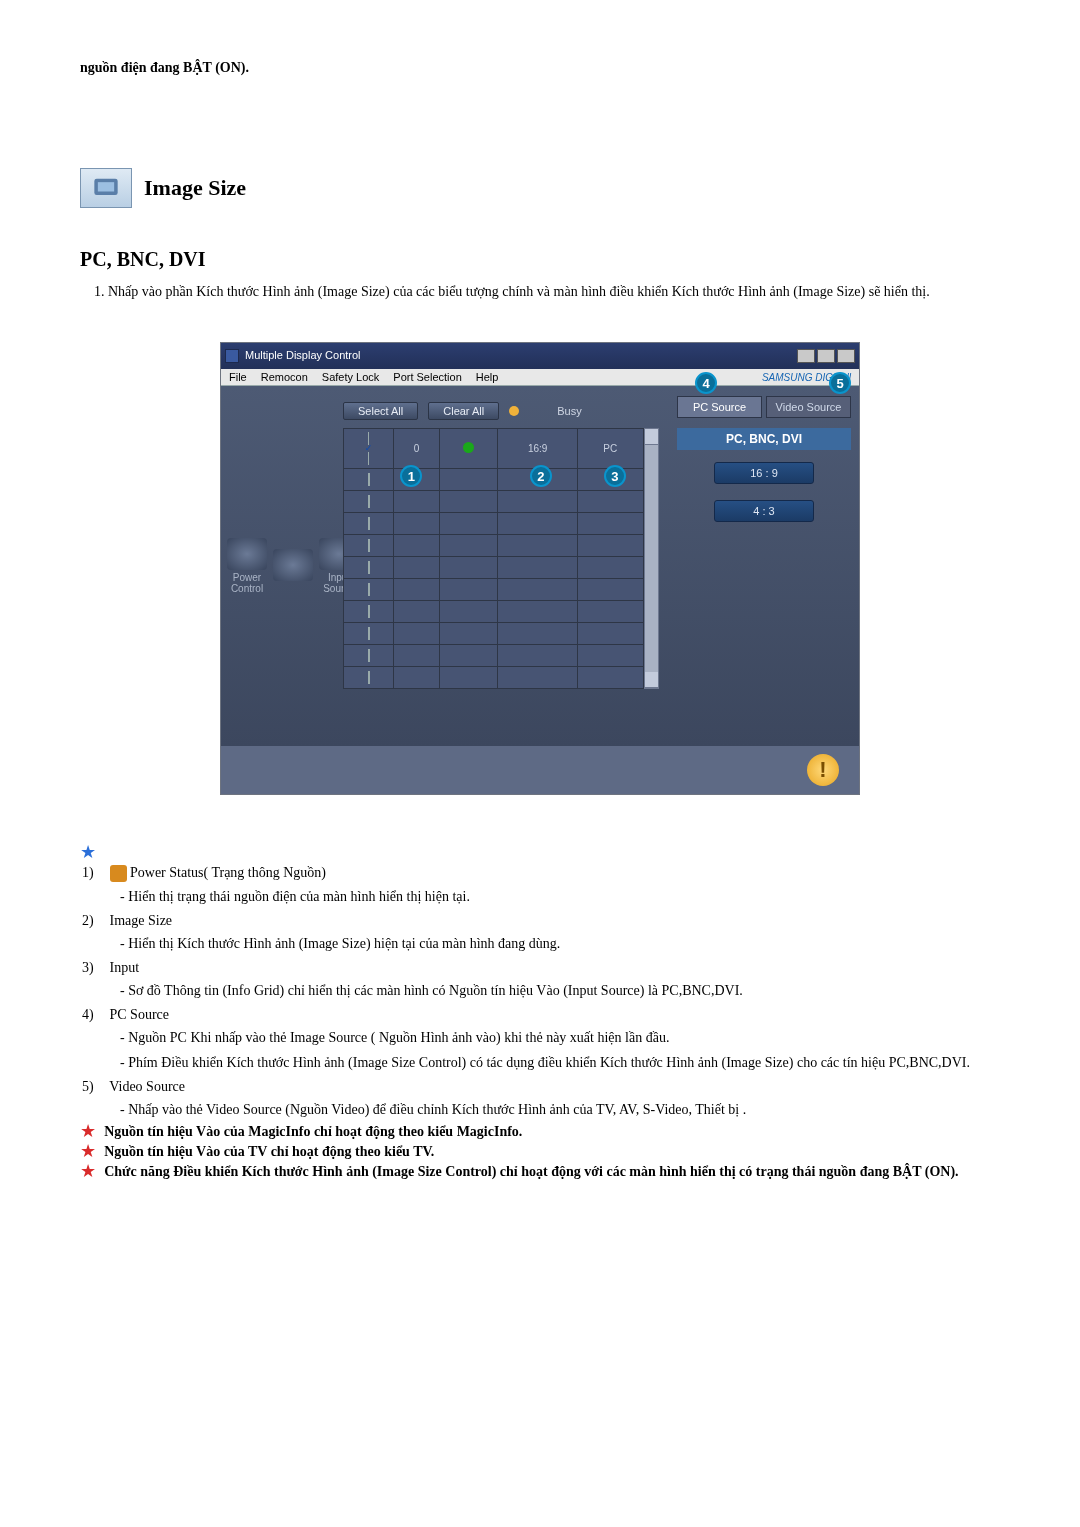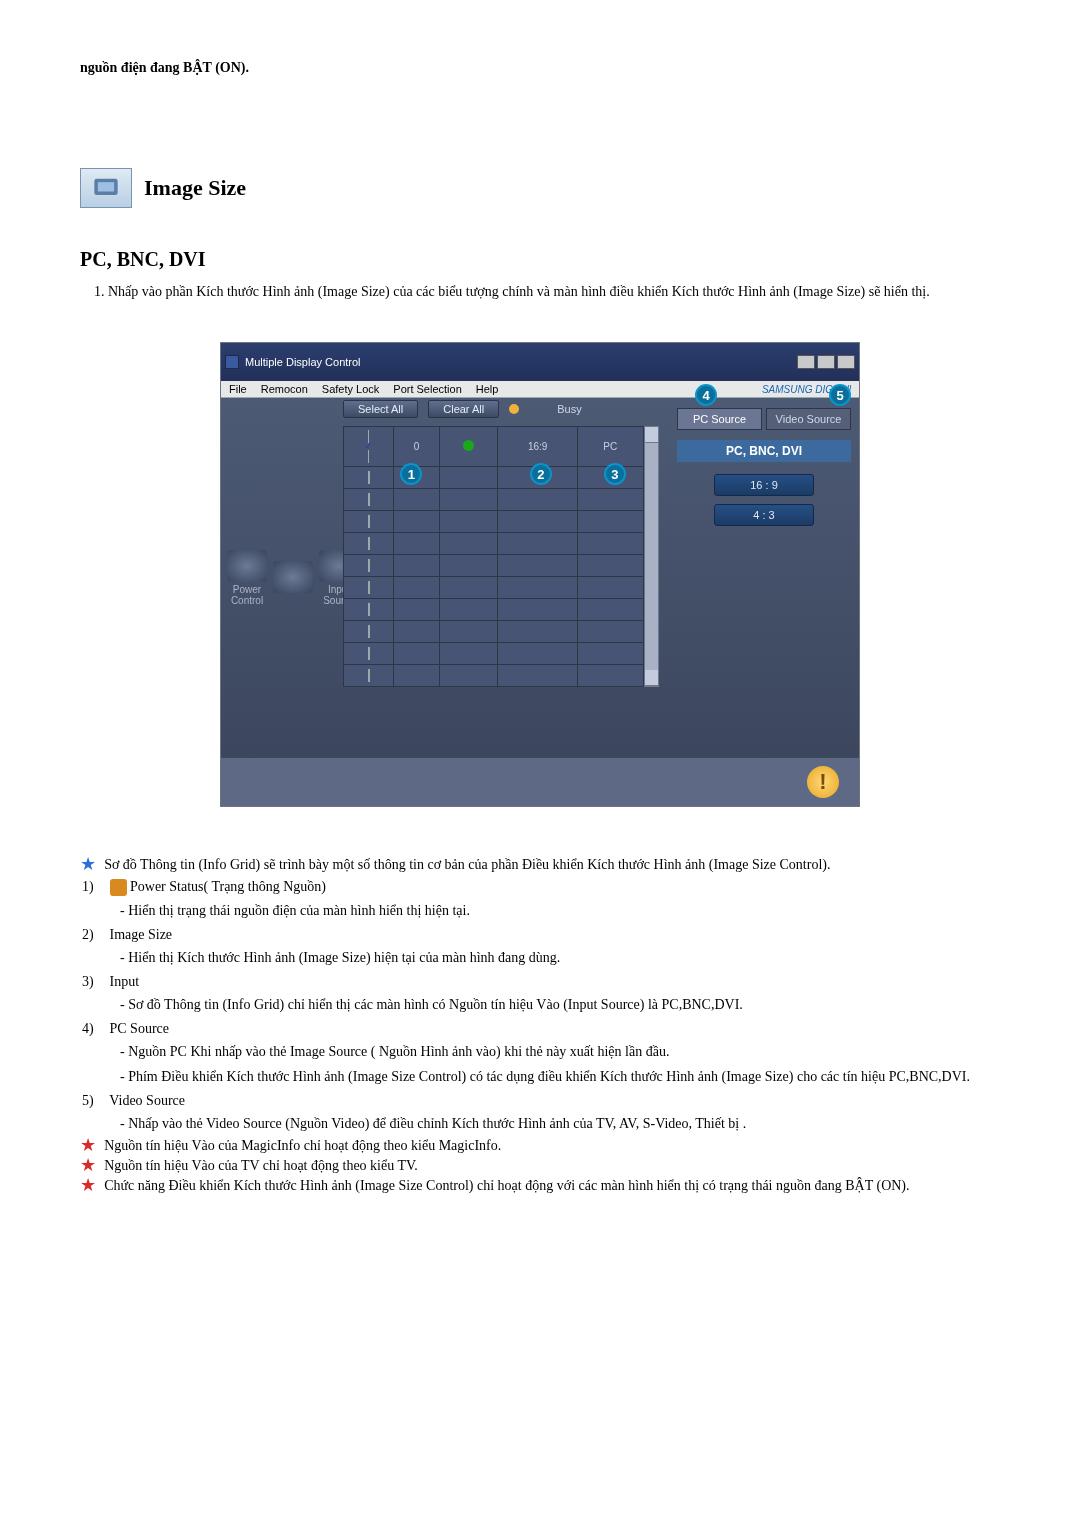--- a/index.html
+++ b/index.html
@@ -29,39 +29,39 @@
   .app-window {
     width: 640px;
     font-family: Arial, sans-serif;
     font-size: 11px;
     color: #d8dde6;
     border: 1px solid #6e7480;
     background: #4a556b;
   }
   .titlebar {
     background: linear-gradient(#2c3e70, #223058);
-    color: #fff; display: flex; align-items: center;
-    padding: 12px 4px; font-size: 11px;
+    color: #fff; display: flex; 
+    padding: 6px 4px; font-size: 11px;
   }
   .titlebar .win-icon { width:14px;height:14px;margin-right:6px;background:#3a5aa0;border:1px solid #1d2a4e;}
   .titlebar .spacer { flex:1; }
   .win-btns { display:flex; gap:2px;}
   .win-btn { width:18px;height:14px;background:#c9c9c9;border:1px solid #555;}
   .menubar {
     background: #e8e8e8; display: flex; align-items: center;
     padding: 2px 8px; gap: 14px; color:#000; font-size:11px;
     border-bottom:1px solid #9aa;
   }
   .menubar .brand { margin-left:auto; font-style:italic; color:#1665b3; font-size:10px;}
   .app-body { display:flex; background: linear-gradient(#4d5a74,#3c475e); min-height:360px;}
   .sidebar { width:112px; padding:12px 6px; display:flex; flex-direction:row; align-items:center; gap:6px;}
   .side-item { width:100%; text-align:center; font-size:10px; color:#aab4c6;}
   .side-item.active { color:#e2604a;}
   .side-ico { width:40px;height:32px;margin:0 auto 2px;border-radius:4px;background:radial-gradient(#6b7a96,#38445c);}
-  .center-pane { flex:1; padding:2px 10px;}
+  .center-pane { flex:1; padding:16px 10px;}
   .grid-controls { display:flex; align-items:center; gap:10px; margin-bottom:8px;}
   .tbtn { background:linear-gradient(#5f6f8e,#3d4a63); border:1px solid #2b3446; padding:2px 14px; color:#e7ecf5; font-size:11px; border-radius:2px;}
   .busy-dot { width:10px;height:10px;border-radius:50%;background:#f0b23a;display:inline-block;}
   .busy-lbl{color:#cfd6e4;margin-left:28px;}
   table.grid { width:100%; border-collapse:collapse; font-size:10px; color:#c9d1e0;}
   table.grid th, table.grid td { border:1px solid #2e3646; padding:4px 6px; background:#475473; text-align:center; height:22px;}
   table.grid th { background:#53618080;}
   .chk { width:11px;height:11px;border:1px solid #9aa;background:#dfe5ee;}
   .chk.on::after{content:"✓";display:block;font-size:9px;line-height:9px;color:#0a4bb0;}
   .lamp { width:11px;height:11px;border-radius:50%;background:#1aa81a;display:inline-block;}
@@ -73,34 +73,34 @@
     font-size:13px;
   }
   .scrollbar{width:16px;background:#a9b2c4;border:1px solid #6e7890;display:flex;flex-direction:column;}
   .scrollbar .arrow{height:16px;background:#c3cbdc;border-bottom:1px solid #6e7890;}
   .scrollbar .track{flex:1;}
   .right-pane { width:190px; padding:10px 8px; position:relative;}
   .tabs { display:flex; gap:4px; margin-bottom:10px; position:relative;}
   .tab { flex:1; text-align:center; padding:4px 0; font-size:11px; border:1px solid #2d3548; background:#565f78; color:#cfd8e8;}
   .tab.active{ background:#6a7693; color:#fff;}
   .panel-h { text-align:center; background:#3c6a9e; color:#fff; padding:4px 0; font-size:12px; font-weight:bold; margin:4px 0 12px;}
-  .opt-btn { display:block; margin:0 auto 8px; width:100px; text-align:center;
+  .opt-btn { display:block; margin:0 auto 16px; width:100px; text-align:center;
     background:linear-gradient(#264f84,#1b3b66); border:1px solid #14294a; color:#dfe7f4; padding:4px 0; font-size:11px; border-radius:3px;}
   .statusbar { background:#5e6a85; height:48px; display:flex; align-items:center; justify-content:flex-end; padding-right:20px;}
   .info-ico { width:32px;height:32px;border-radius:50%;background:radial-gradient(#ffd97a,#e8a51f);display:flex;align-items:center;justify-content:center;color:#7a4e00;font-size:22px;font-weight:bold;}
   
   .star { color:#d92b2b; font-size:18px; line-height:14px; }
   .star-blue { color:#2b6fd9; font-size:18px; line-height:14px;}
   .note-row { display:flex; gap:8px; margin:4px 0; align-items:flex-start;}
   .lamp-inline { width:17px;height:17px;border-radius:3px;background:#d88a1e;display:inline-block;vertical-align:middle;}
   .legend-item { margin:6px 0 4px 2px; }
   .legend-item .idx { display:inline-block; width:24px;}
   .legend-sub { margin-left:40px; margin-bottom:4px; line-height:1.5;}
   .legend-sub::before { content:"- "; }
-  .bold-note { font-weight:normal; }
+  .bold-note { font-weight:bold; }
 </style>
 </head>
 <body>
 
 <div class="top-line">nguồn điện đang BẬT (ON).</div>
 
 <div class="sec-heading">
   <div class="sec-icon">
     <svg viewBox="0 0 24 24">
         <rect x="2" y="4" width="20" height="14" rx="2" fill="#5a7ea8"></rect>
@@ -263,21 +263,20 @@
       </div>
     </div>
     <div class="statusbar">
       <div class="info-ico">!</div>
     </div>
   </div>
 </div>
 
 <div class="note-row">
   <span class="star-blue">★</span>
-  <span>Sơ đồ Thông tin (Info Grid) sẽ trình bày một số thông tin cơ bản của phần Điều khiển Kích thước Hình ảnh (Image Size Control).</span>
 </div>
 
 <div class="legend-item">
   <span class="idx">1)</span>
   <span class="lamp-inline"></span>
   <span>Power Status( Trạng thông Nguồn)</span>
 </div>
 <div class="legend-sub">Hiển thị trạng thái nguồn điện của màn hình hiển thị hiện tại.</div>
 
 <div class="legend-item">

